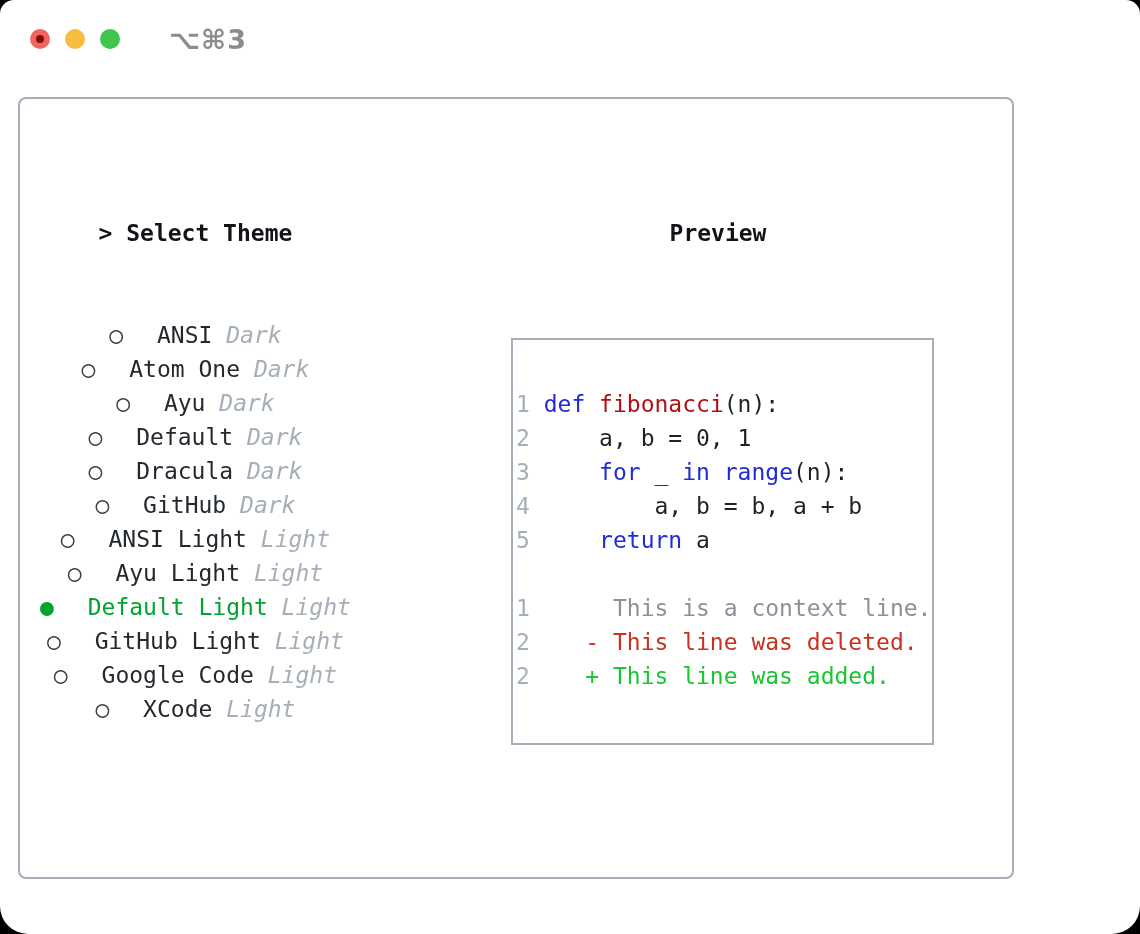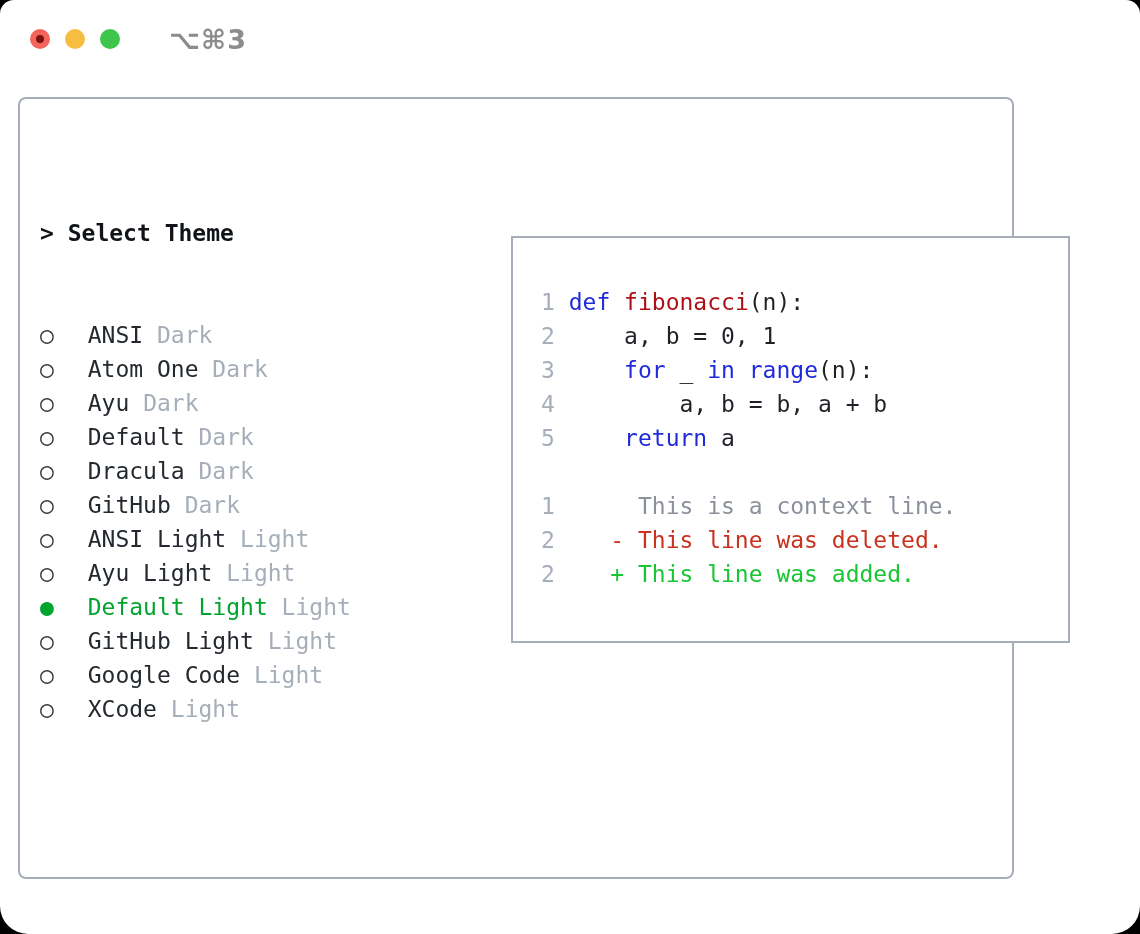--- a/index.html
+++ b/index.html
@@ -36,32 +36,32 @@
     margin-left:34px;color:var(--title-gray);font-weight:bold;font-size:27px;
     font-family:"DejaVu Sans","Liberation Sans",sans-serif;letter-spacing:1px;
   }
   .content-box{
     position:absolute;left:18px;top:97px;width:996px;height:782px;
     border:2px solid var(--border-gray);border-radius:8px;background:#fff;
   }
   .pane{position:absolute;font-size:23px;line-height:34px;white-space:pre;color:var(--text-dark);}
   .left-pane{left:20px;top:49px;}
   .right-pane{left:482px;top:49px;}
-  .row{height:34px;}
+  .row{height:34px;text-align:center;}
   .hdr{font-weight:bold;color:var(--header-black);}
   .mk{color:#3a3f46;}
   .mk.sel{color:var(--selection-green);}
   .nm{color:var(--text-dark);margin-left:20px;}
   .nm.sel{color:var(--selection-green);}
-  .tag{color:var(--muted-gray);}
+  .tag{color:var(--muted-gray);font-style:italic;}
   .apply-block{margin-top:34px;}
   .preview-box{
-    margin-left:9px;margin-top:20px;width:559px;height:407px;
+    margin-left:9px;margin-top:20px;width:423px;height:407px;
     border:2px solid var(--border-gray);background:#fff;
-    padding:47px 0 0 28px;overflow:hidden;
+    padding:47px 0 0 3px;overflow:hidden;
   }
   .code-line{height:34px;}
   .ln{color:var(--muted-gray);}
   .pl{color:#1e2227;}
   .kw{color:var(--keyword-blue);}
   .fn{color:var(--function-red);}
   .ctx{color:var(--context-gray);margin-top:20px;}
   .del{color:var(--deleted-red);margin-top:27px;}
   .add{color:var(--added-green);}
 </style>
@@ -87,17 +87,18 @@
 
       <div class="apply-block">
         <div class="row"></div>
         
       </div>
 
       
     </div>
 
     <div class="pane right-pane">
+      <div class="row"><span class="hdr">Preview</span></div>
       <div class="preview-box" id="preview-code"><div class="code-line"><span class="ln">1 </span><span class="kw">def</span><span class="pl"> </span><span class="fn">fibonacci</span><span class="pl">(n):</span></div><div class="code-line"><span class="ln">2 </span><span class="pl">    a, b = 0, 1</span></div><div class="code-line"><span class="ln">3 </span><span class="pl">    </span><span class="kw">for</span><span class="pl"> _ </span><span class="kw">in</span><span class="pl"> </span><span class="kw">range</span><span class="pl">(n):</span></div><div class="code-line"><span class="ln">4 </span><span class="pl">        a, b = b, a + b</span></div><div class="code-line"><span class="ln">5 </span><span class="pl">    </span><span class="kw">return</span><span class="pl"> a</span></div><div class="code-line">&nbsp;</div><div class="code-line"><span class="ln">1 </span><span class="ctx">     This is a context line.</span></div><div class="code-line"><span class="ln">2 </span><span class="del">   - This line was deleted.</span></div><div class="code-line"><span class="ln">2 </span><span class="add">   + This line was added.</span></div></div>
     </div>
 
   </div>
 </div>
 
 </body></html>

